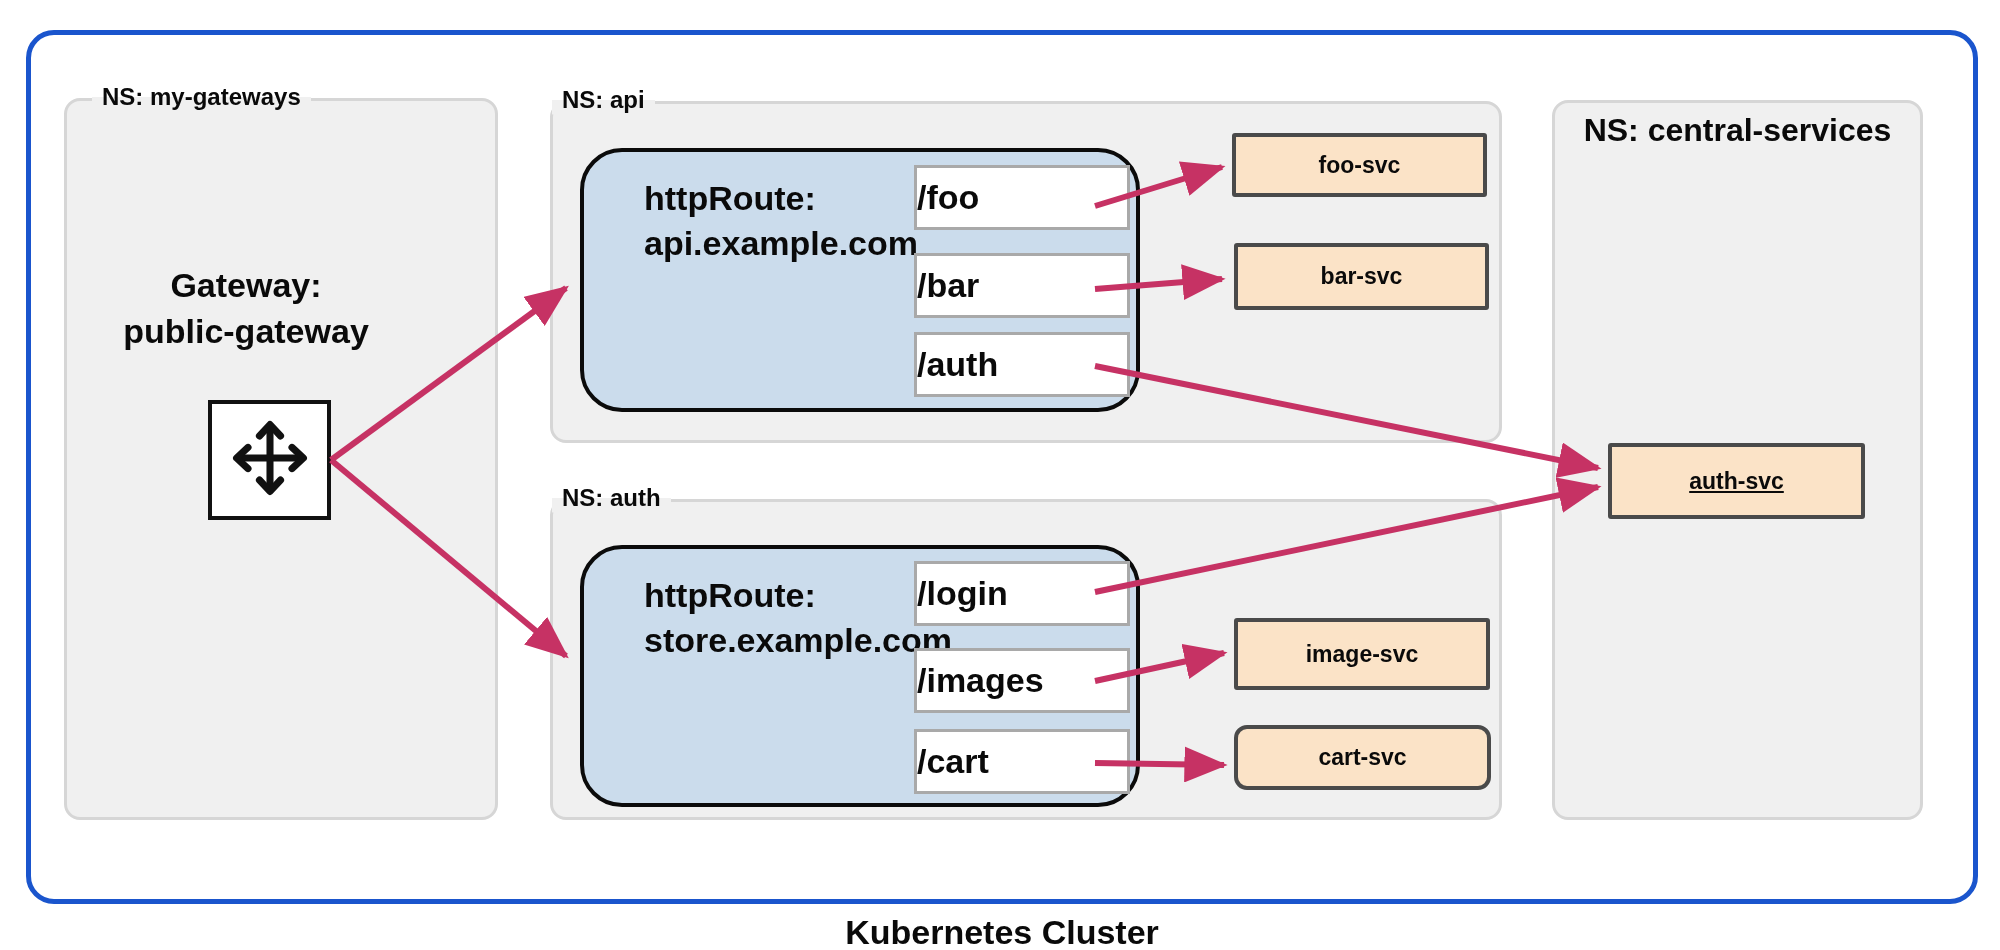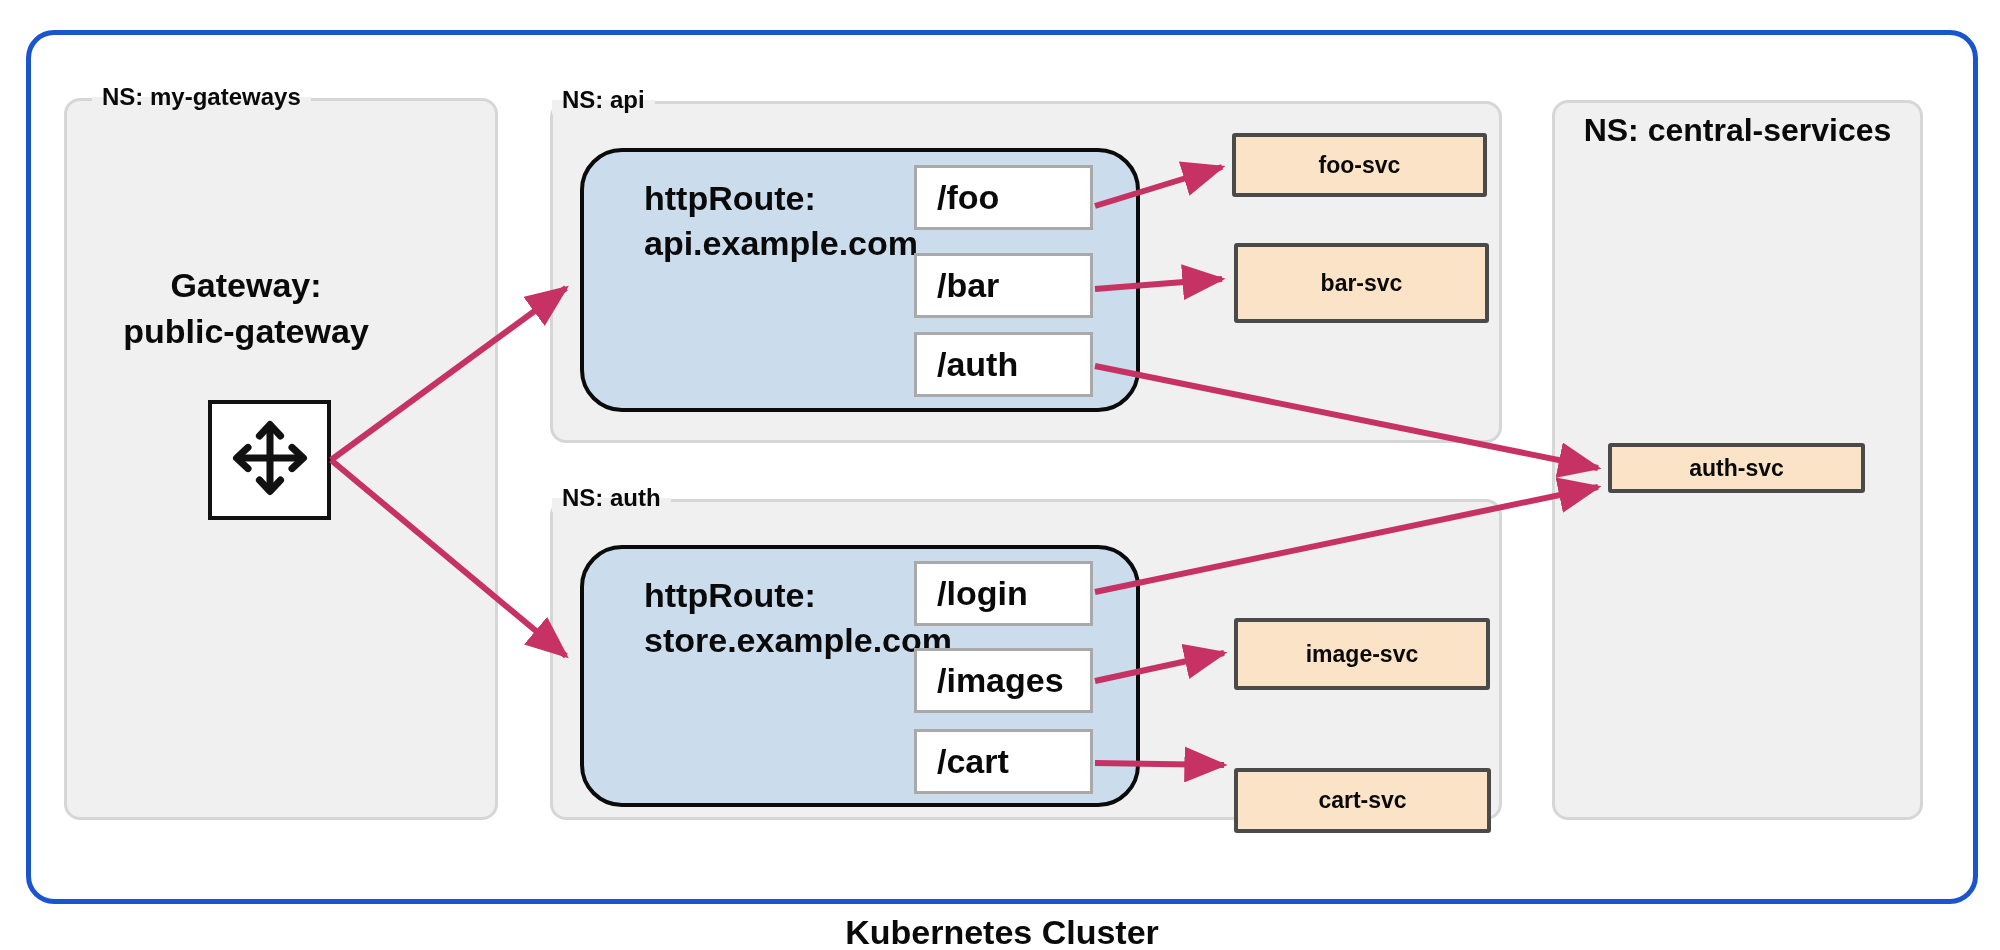--- a/index.html
+++ b/index.html
@@ -108,26 +108,25 @@
     white-space: nowrap;
     margin-left: 40px;
   }
   #route-api-text   { left: 604px; top: 176px; }
   #route-store-text { left: 604px; top: 573px; }
 
   
   .path-box {
     position: absolute;
     left: 914px;
-    width: 179px; height: 65px;
+    width: 216px; height: 65px;
     background: #ffffff;
     border: 3px solid #a9a9a9;
     box-sizing: border-box;
     display: flex; align-items: center;
-    padding-left: 20px;
     font-size: 34px;
     z-index: 3;
   }
   #path-foo    { top: 165px; }
   #path-bar    { top: 253px; }
   #path-auth   { top: 332px; }
   #path-login  { top: 561px; }
   #path-images { top: 648px; }
   #path-cart   { top: 729px; }
 
@@ -137,24 +136,24 @@
     background: #fbe3c7;
     border: 4px solid #4a4a4a;
     border-radius: 3px;
     box-sizing: border-box;
     display: flex; align-items: center; justify-content: center;
     font-size: 23px;
     z-index: 3;
     white-space: nowrap;
   }
   #svc-foo   { left: 1232px; top: 133px; width: 255px; height: 64px; }
-  #svc-bar   { left: 1234px; top: 243px; width: 255px; height: 80px; }
+  #svc-bar   { left: 1234px; top: 243px; width: 255px; height: 67px; }
   #svc-image { left: 1234px; top: 618px; width: 256px; height: 72px; }
-  #svc-cart  { left: 1234px; top: 768px; width: 257px; height: 65px; }
-  #svc-auth  { left: 1608px; top: 443px; width: 257px; height: 50px; }
+  #svc-cart  { left: 1234px; top: 725px; width: 257px; height: 65px; border-radius: 13px; }
+  #svc-auth  { left: 1608px; top: 443px; width: 257px; height: 76px; text-decoration: underline; }
 
   
   .arrows {
     position: absolute;
     left: 0; top: 0;
     width: 2000px; height: 950px;
     z-index: 5;
     pointer-events: none;
   }
 </style>

